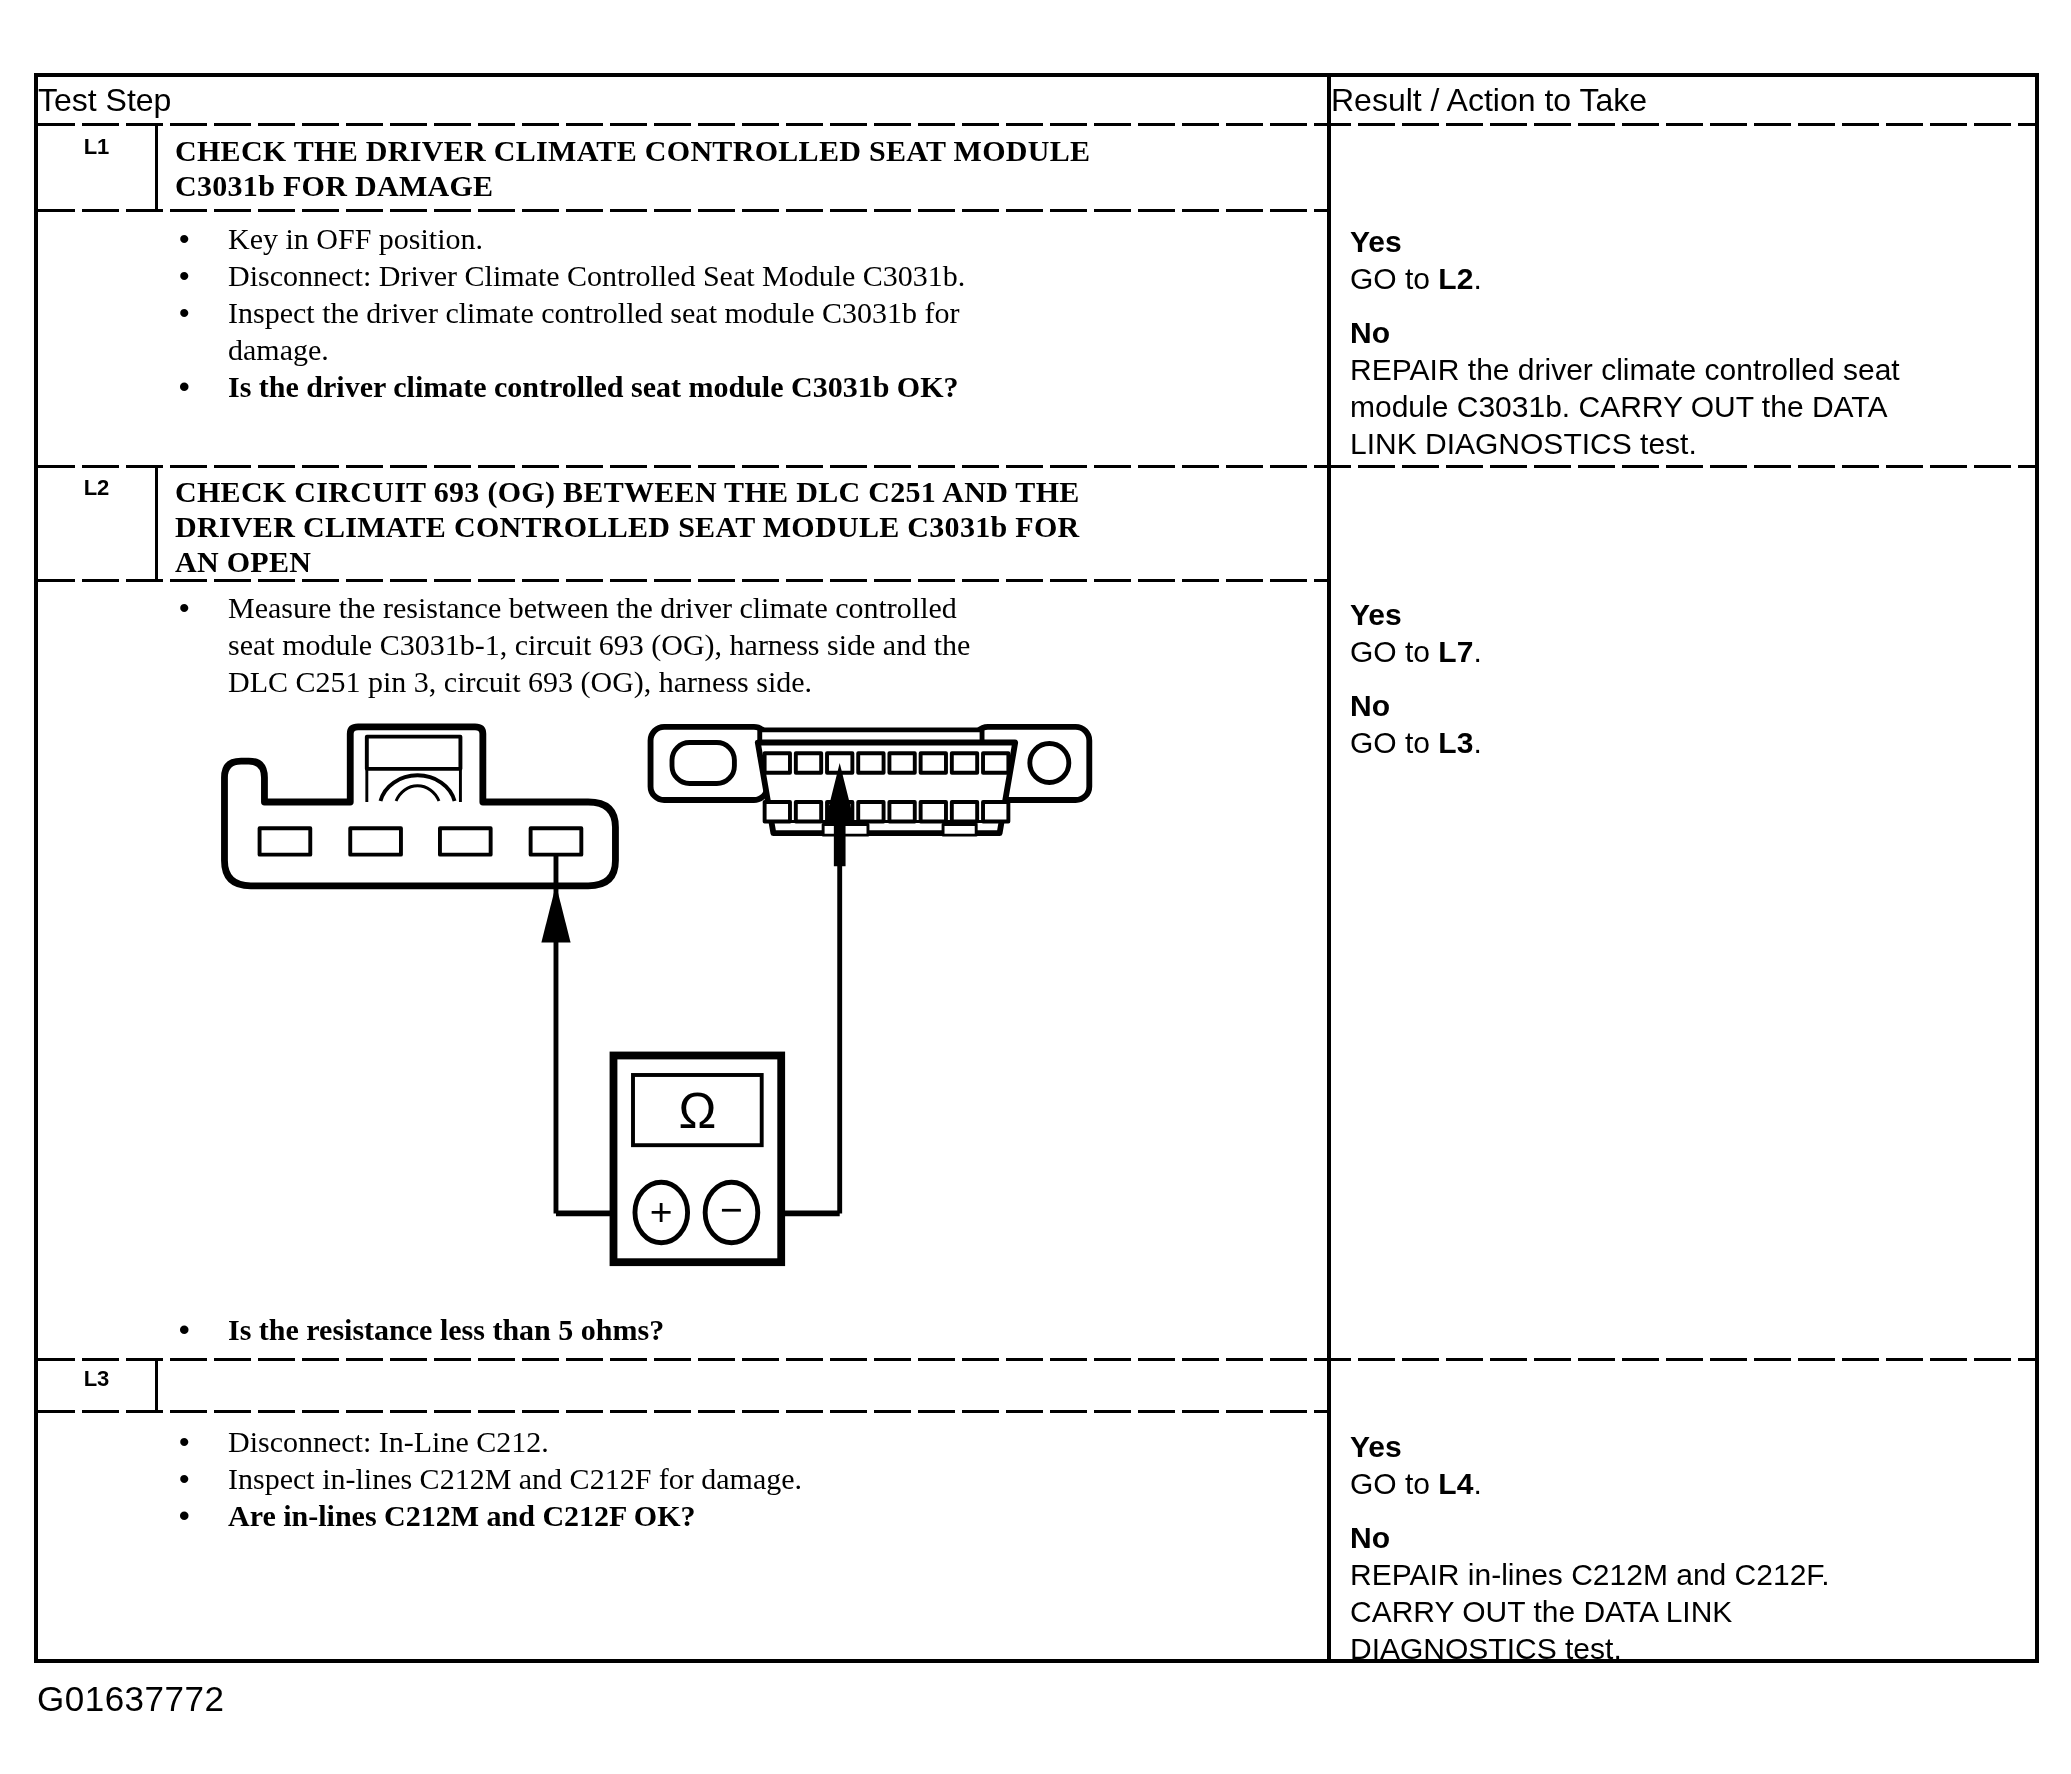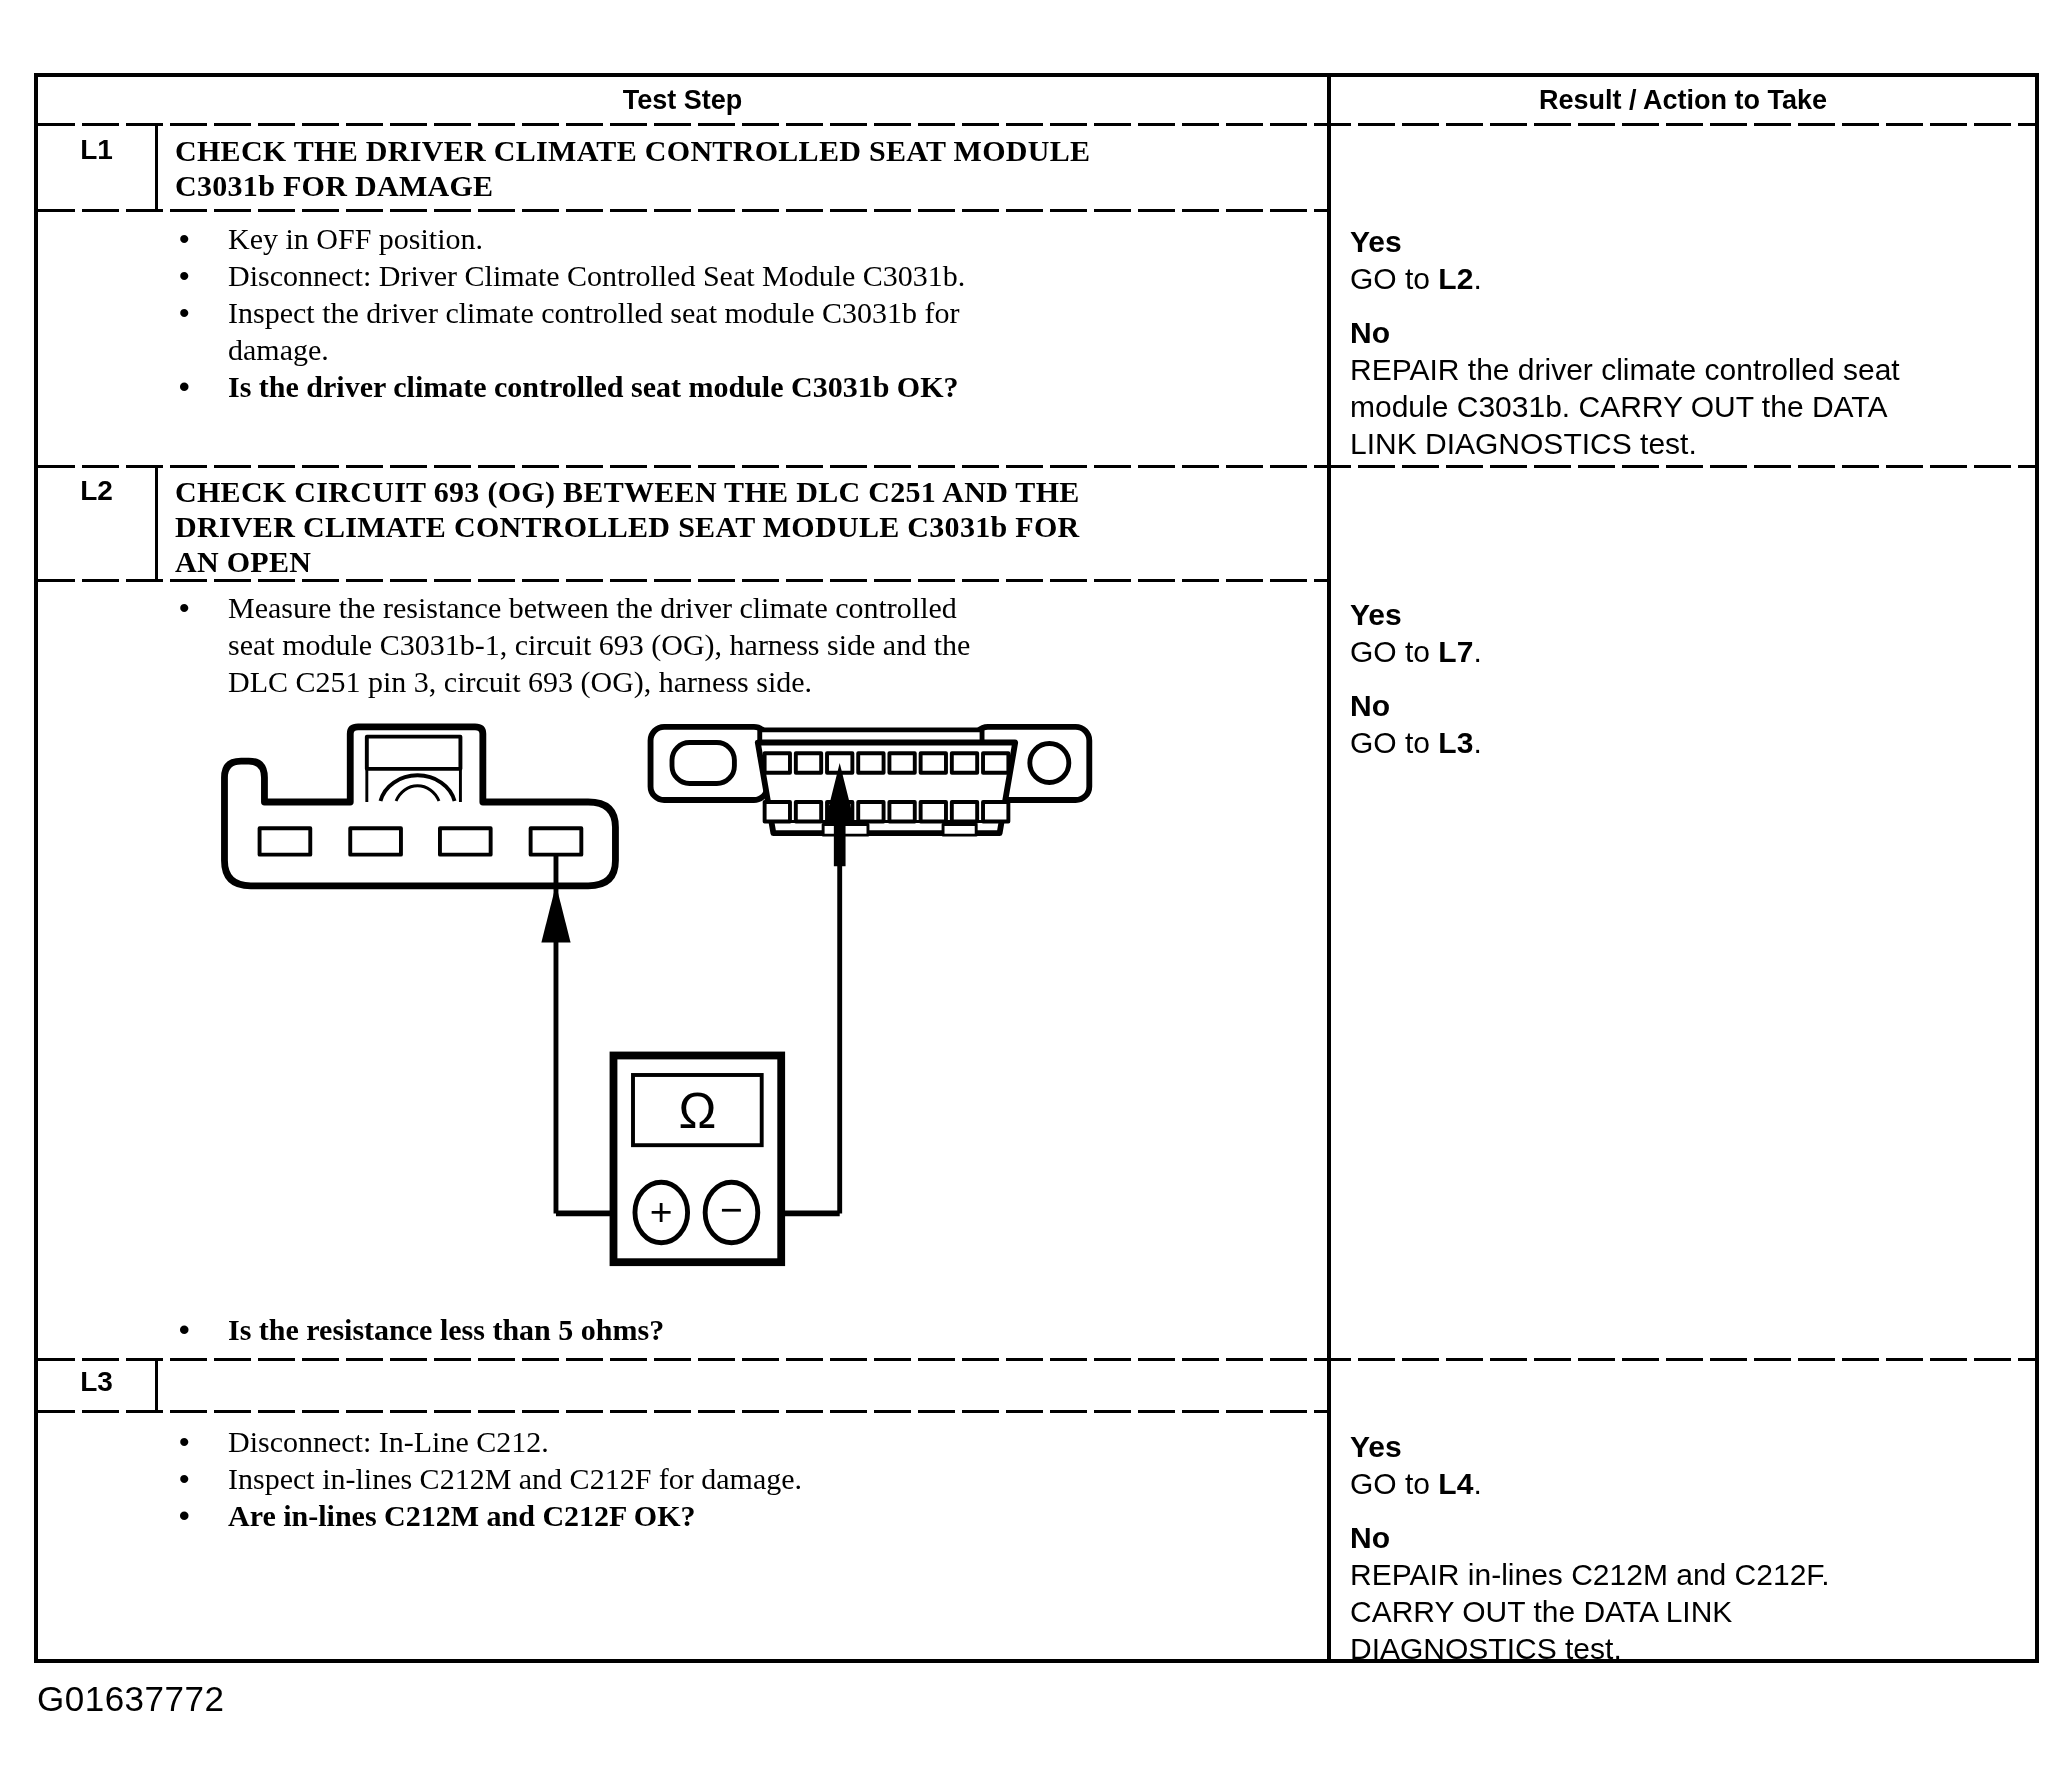--- a/index.html
+++ b/index.html
@@ -13,22 +13,22 @@
     position:absolute; left:34px; top:73px; width:1997px; height:1582px;
     border:4.9px solid #000; background:#fff;
   }
   
   .dash {
     position:absolute; height:2.9px;
     background:repeating-linear-gradient(90deg,#000 0 37px, rgba(0,0,0,0) 37px 44px);
   }
   .vline-main { position:absolute; left:1289px; top:0; bottom:0; width:3.9px; background:#000; }
   .vline-id { position:absolute; left:117px; width:2.9px; background:#000; }
-  .col-head { font-weight:bold; font-size:27px; line-height:39px; text-align:center; }
-  .step-id { font-weight:bold; font-size:28px; width:117px; text-align:center; }
+  .col-head { font-weight:normal; font-size:32px; line-height:39px; }
+  .step-id { font-weight:bold; font-size:22px; width:117px; text-align:center; }
   .step-title {
     font-weight:bold; font-size:30px; line-height:35px;
     white-space:pre-line; max-width:985px; letter-spacing:0.3px;font-family:Liberation Serif, serif;
   }
   .brow { display:flex; font-size:30px; line-height:37px; }
   .bdot { width:49px; flex:none; }
   .btxt { max-width:1005px; white-space:pre-line;font-family:Liberation Serif, serif; }
   .bold { font-weight:bold; }
   .res { font-size:30px; line-height:37px; width:673px; }
   .verdict { font-weight:bold; }

